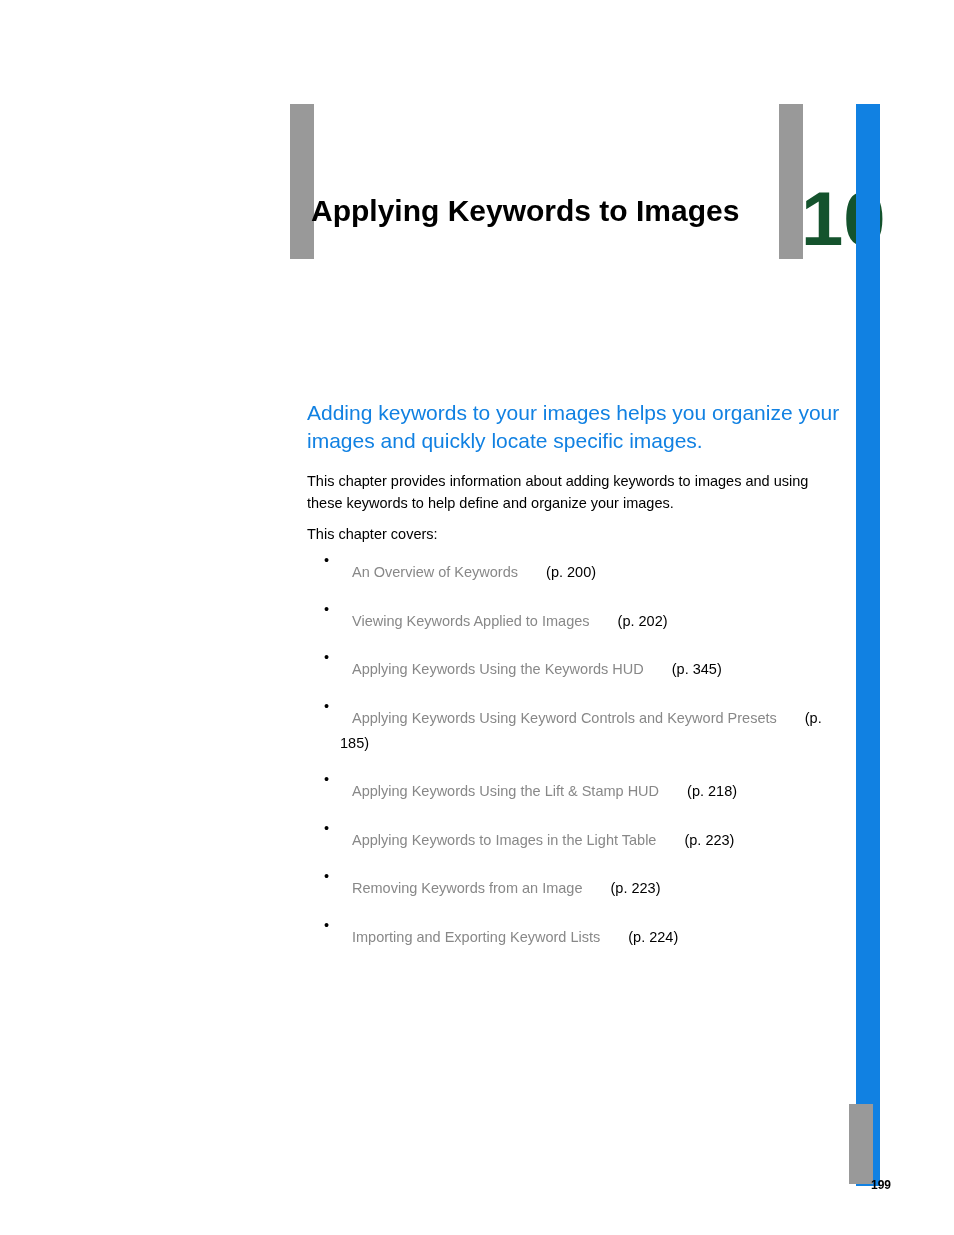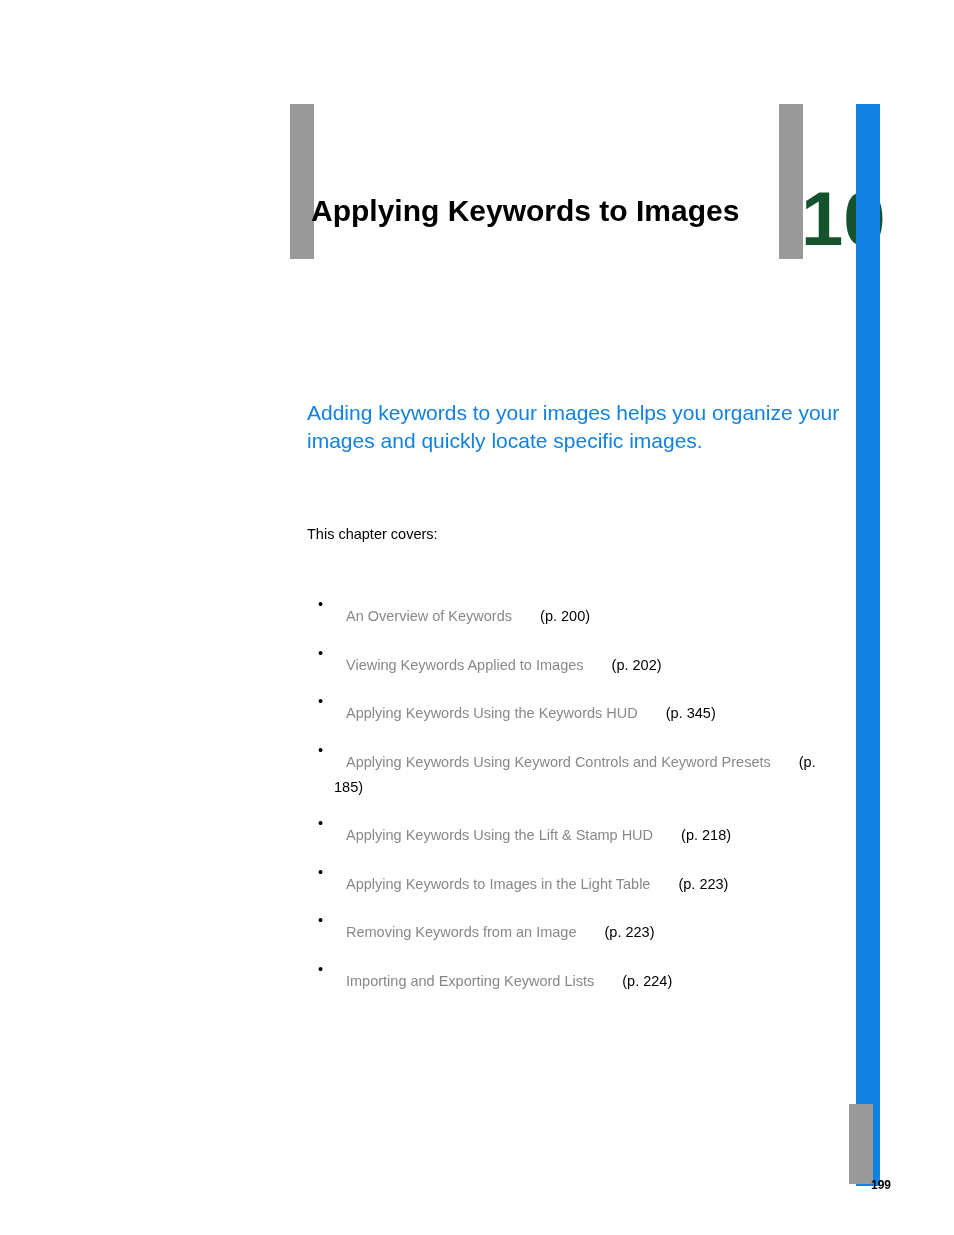--- a/index.html
+++ b/index.html
@@ -74,25 +74,24 @@
     }
     .covers-label {
       position: absolute;
       left: 271px;
       top: 490px;
       font-size: 14.5px;
       color: #000000;
     }
     .toc-list {
       position: absolute;
-      left: 280px;
+      left: 286px;
       top: 512px;
       width: 555px;
       list-style: none;
-      margin-top: 44px;
     }
     .toc-list li {
       font-size: 14.5px;
       line-height: 1.7;
       color: #000000;
       padding-left: 18px;
       position: relative;
     }
     .toc-list li::before {
       content: "•";
@@ -141,20 +140,21 @@
   <div class="title-divider-left"></div>
 
   <h1 class="chapter-title">Applying Keywords to Images</h1>
 
   <div class="title-divider-right"></div>
 
   <div class="chapter-number">10</div>
 
   <div class="blue-heading">Adding keywords to your images helps you organize your images and quickly locate specific images.</div>
 
+  <p class="intro-paragraph">This chapter provides information about adding keywords to images and using these keywords to help define and organize your images.</p>
 
   <p class="covers-label">This chapter covers:</p>
 
   <ul class="toc-list">
     <li>
       <span class="toc-link">An Overview of Keywords</span>
       <span class="toc-page">(p. 200)</span>
     </li>
     <li>
       <span class="toc-link">Viewing Keywords Applied to Images</span>

